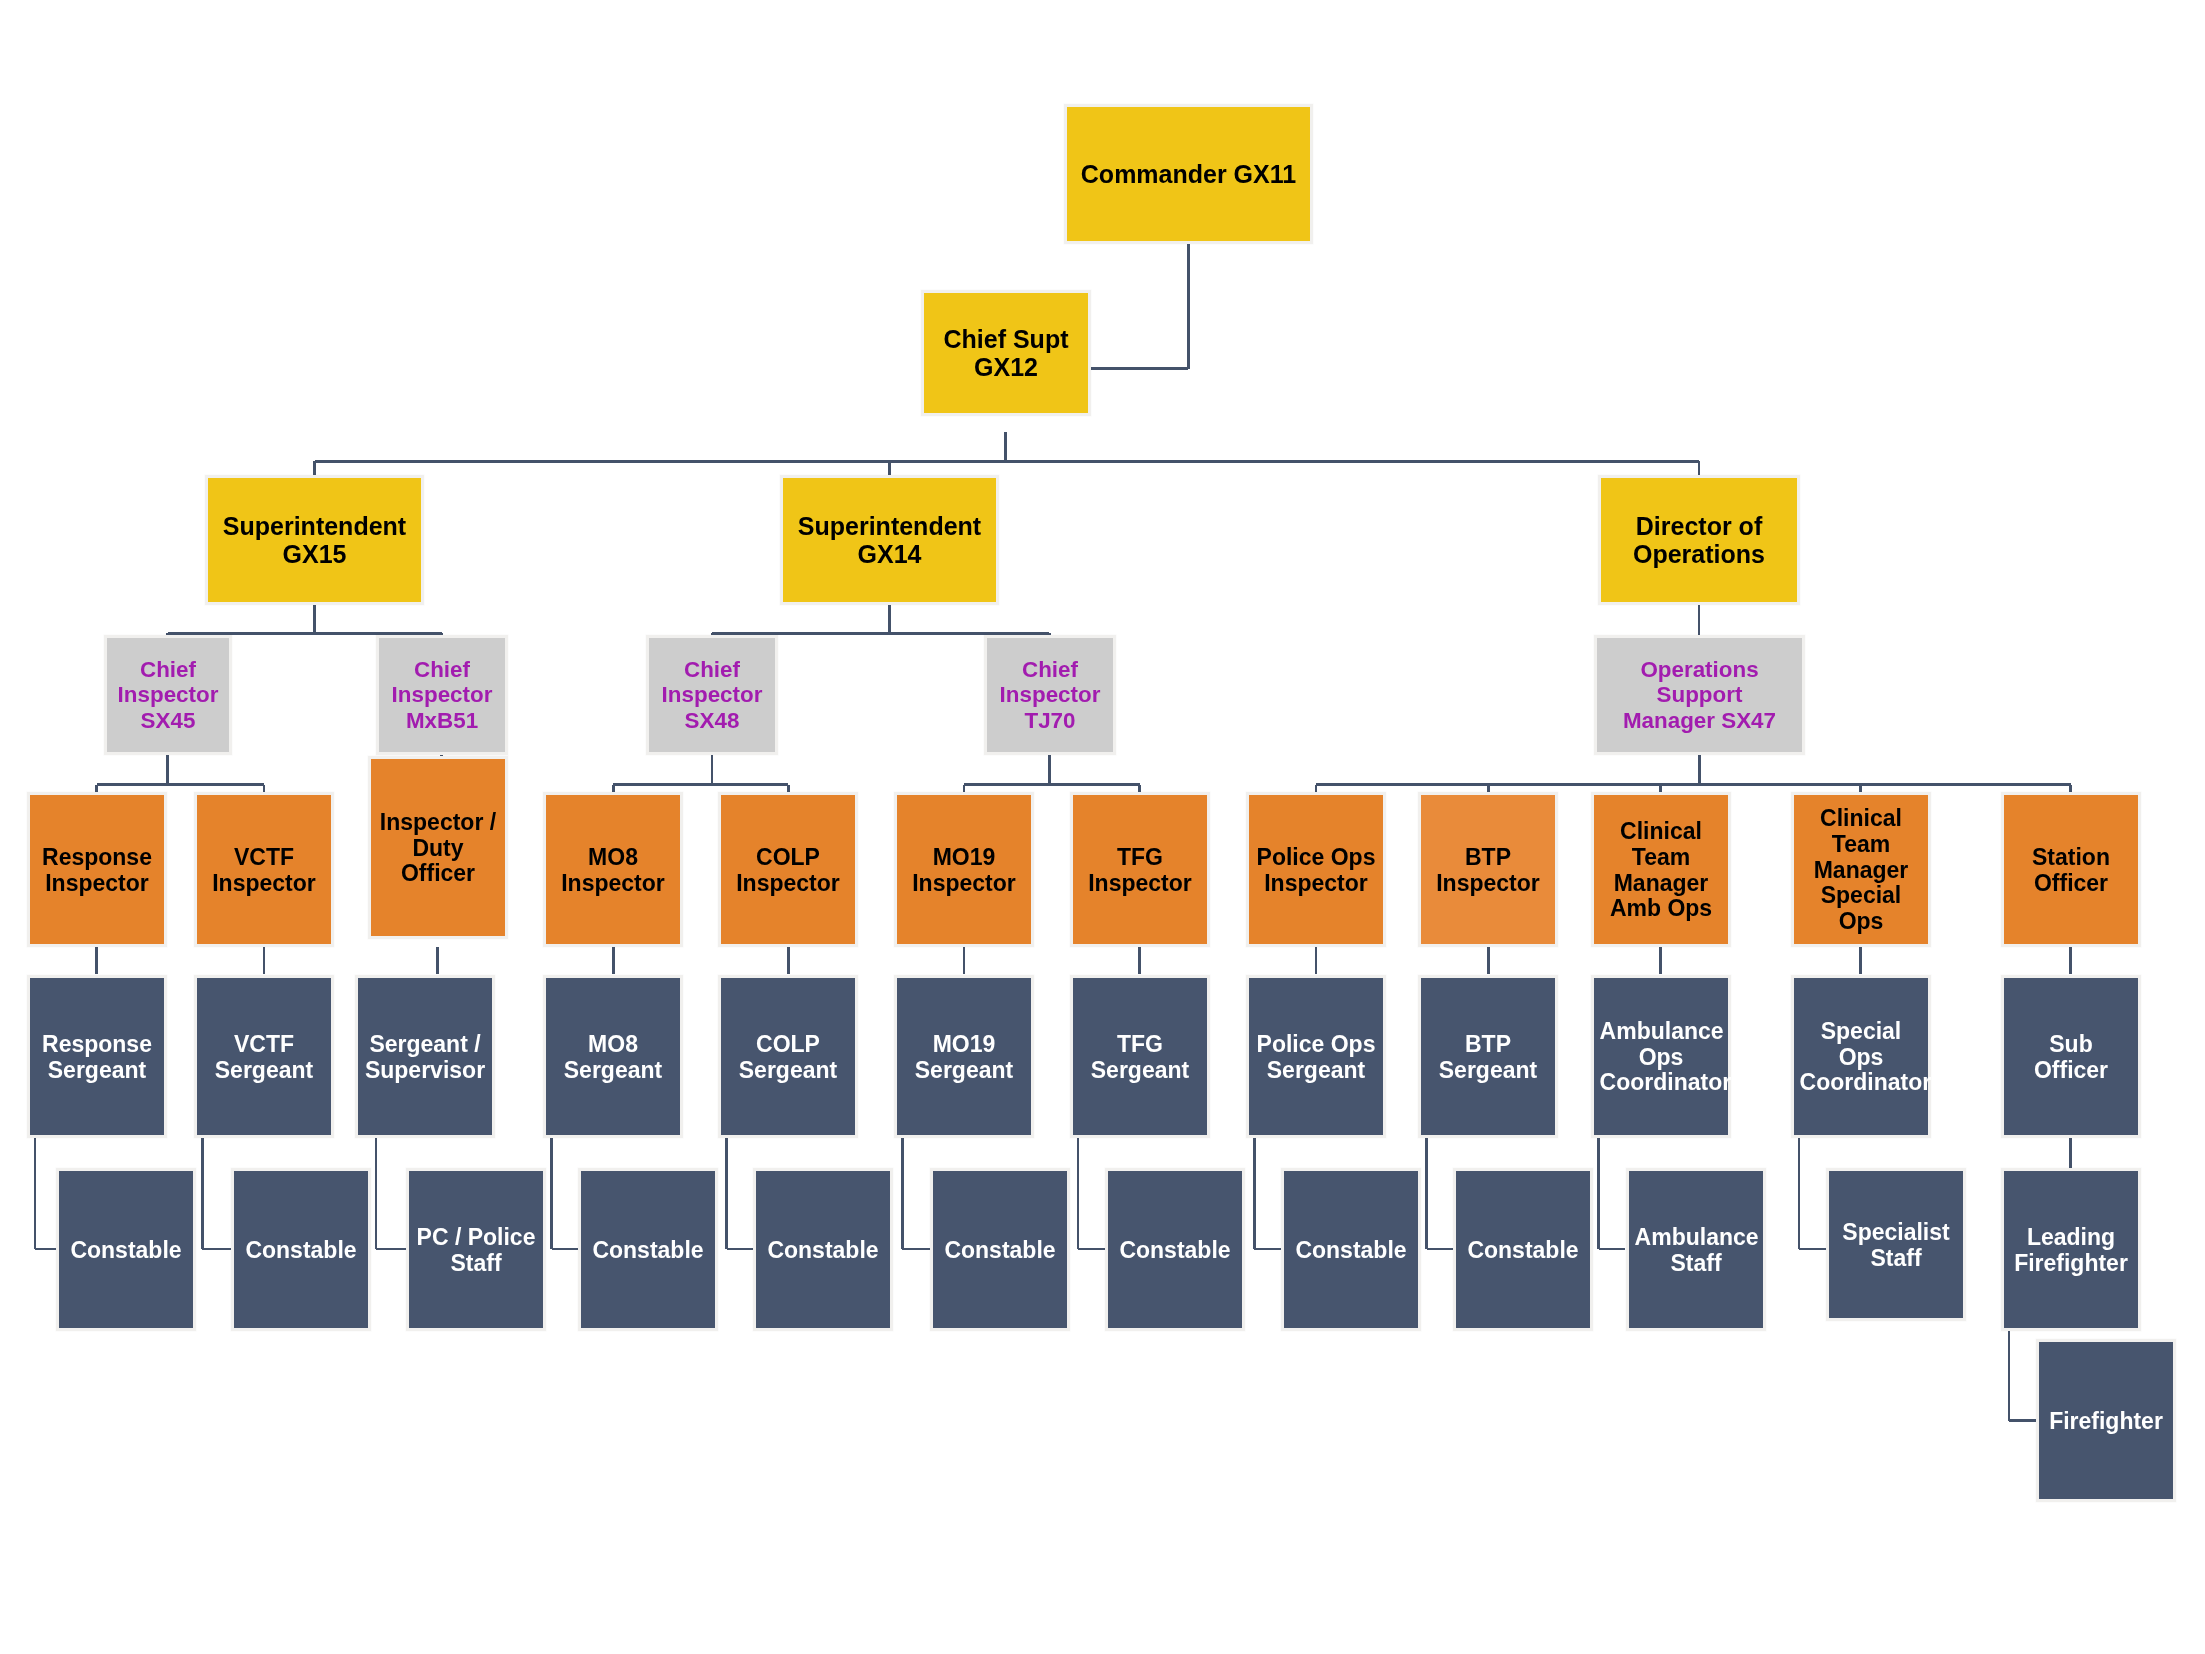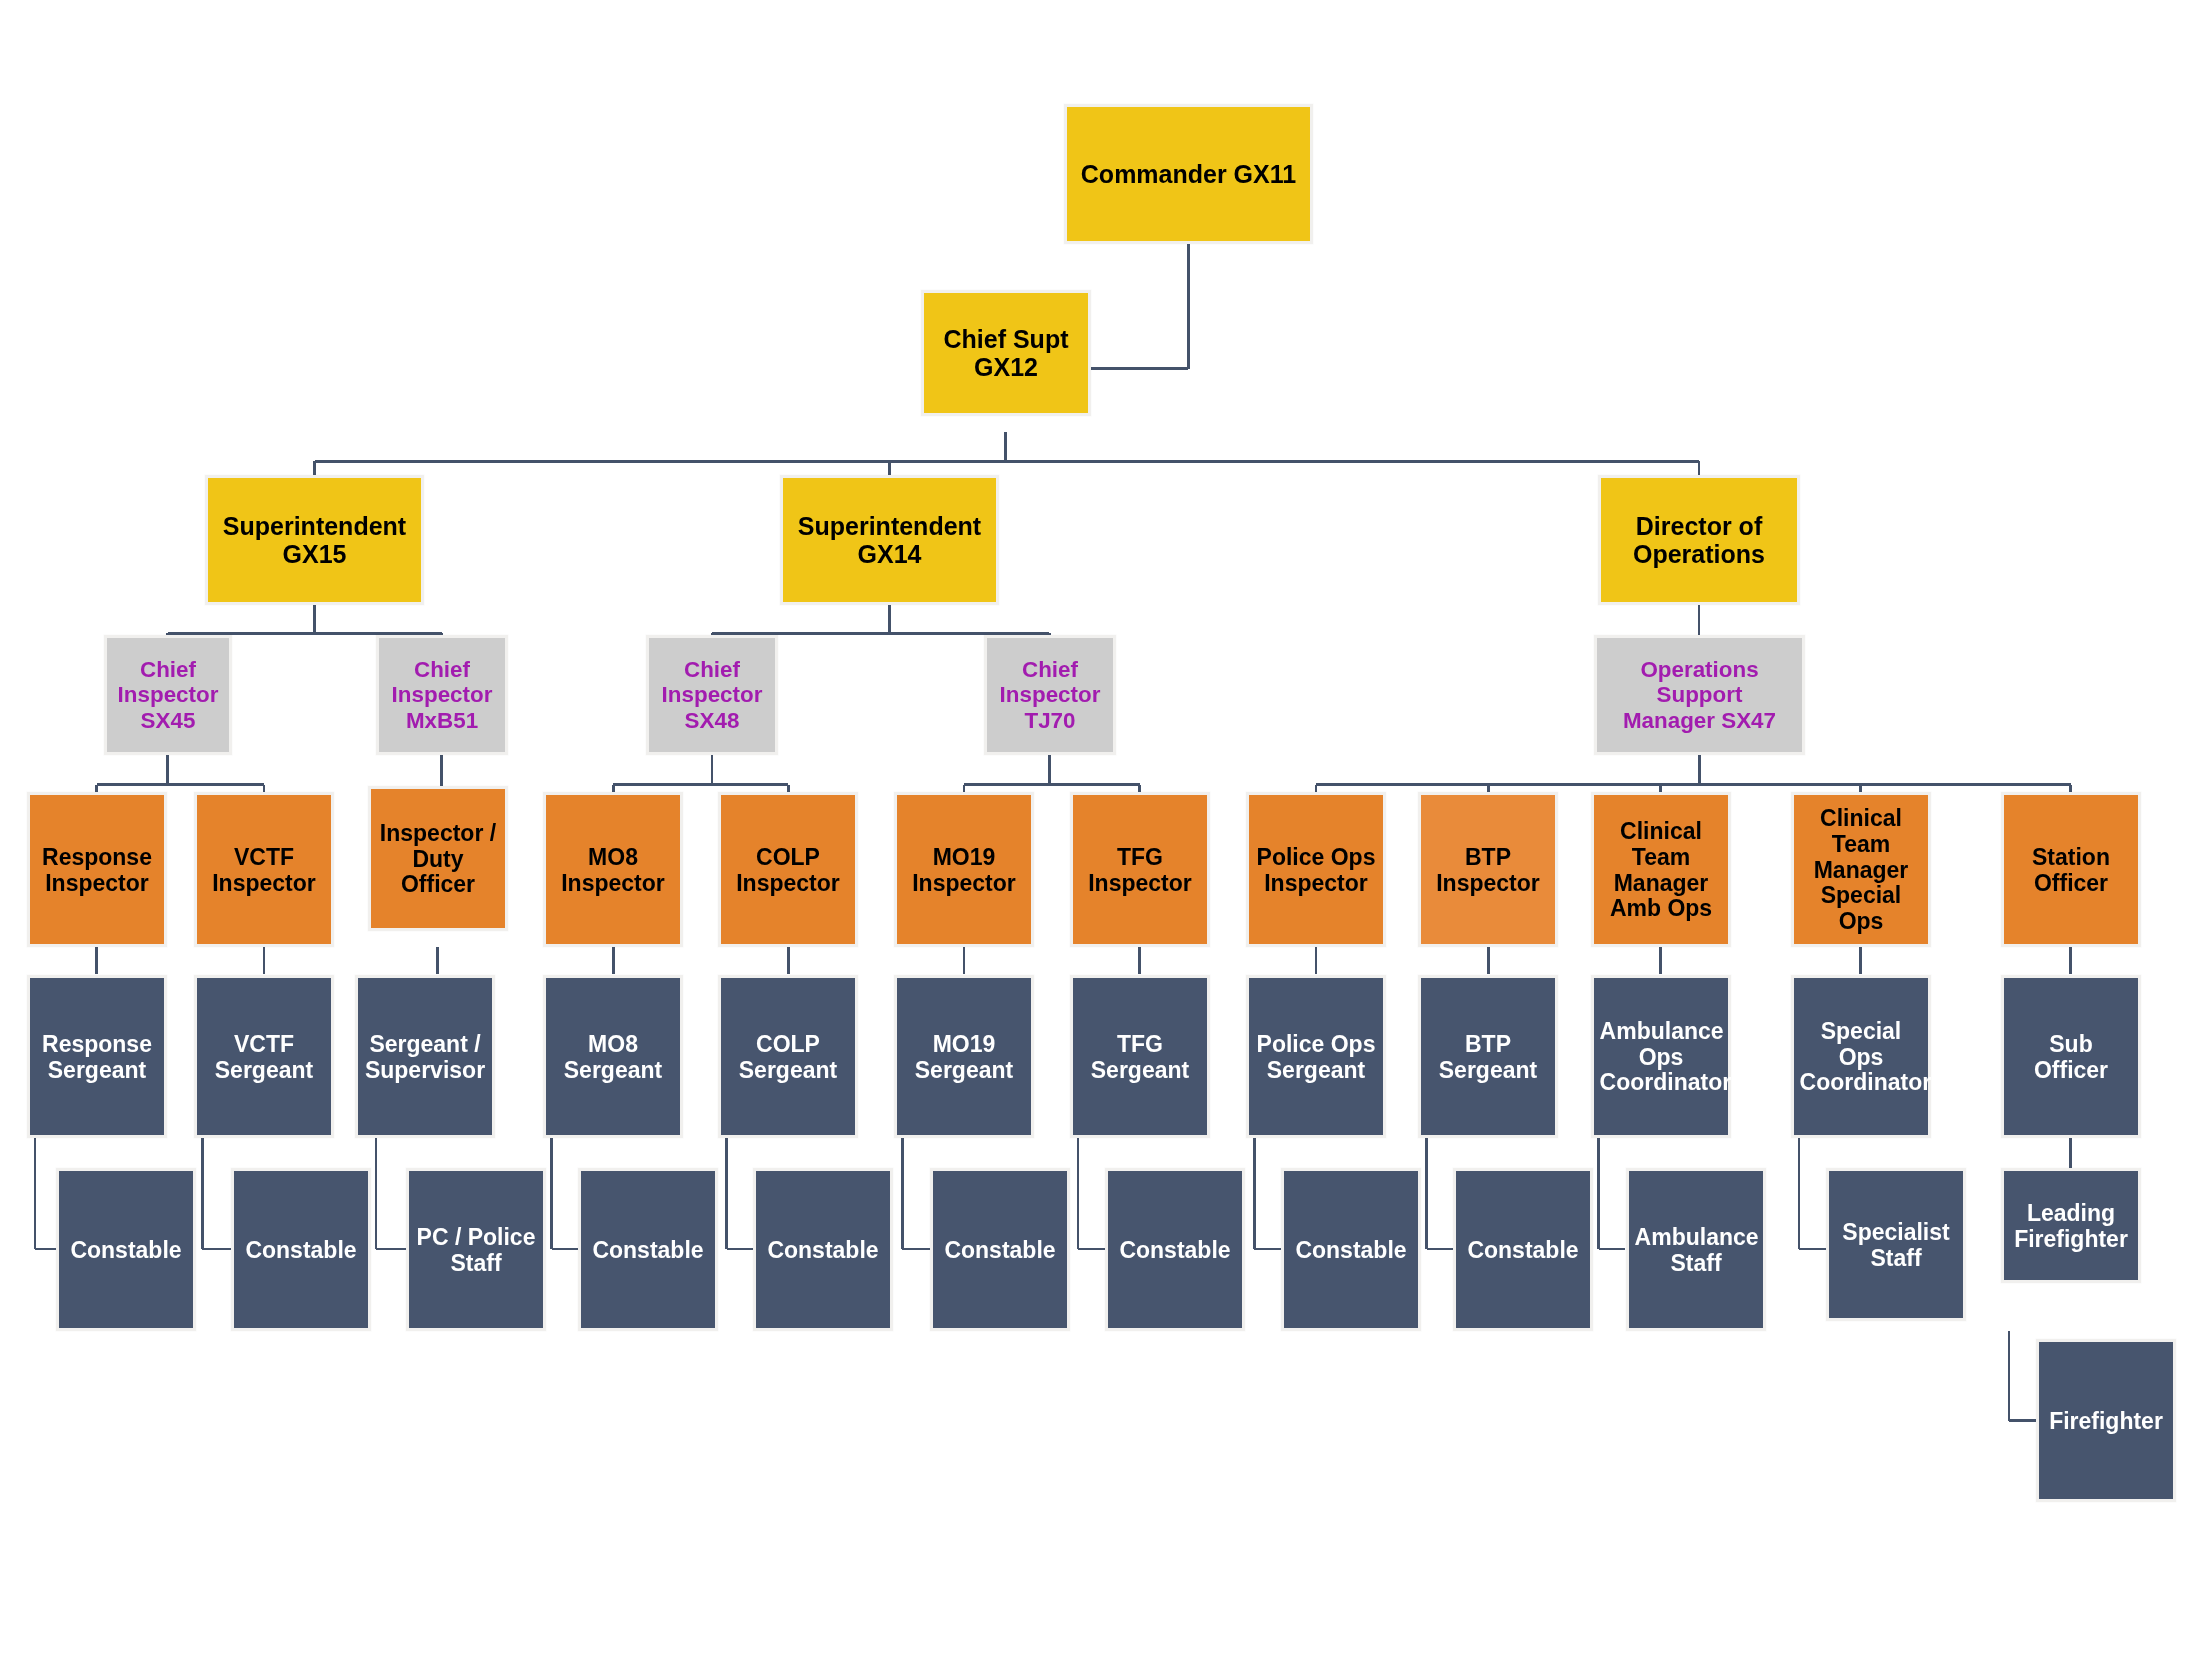--- a/index.html
+++ b/index.html
@@ -175,21 +175,21 @@
 Manager SX47</span>
       </div>
       <div class="node lvl-orange" style="left: 27px; top: 792px; width: 140px; height: 155px; font-size: 23px;">
         <span>Response
 Inspector</span>
       </div>
       <div class="node lvl-orange" style="left: 194px; top: 792px; width: 140px; height: 155px; font-size: 23px;">
         <span>VCTF
 Inspector</span>
       </div>
-      <div class="node lvl-orange" style="left: 368px; top: 786px; width: 140px; height: 145px; font-size: 23px;">
+      <div class="node lvl-orange" style="left: 368px; top: 756px; width: 140px; height: 183px; font-size: 23px;">
         <span>Inspector /
 Duty
 Officer</span>
       </div>
       <div class="node lvl-orange" style="left: 543px; top: 792px; width: 140px; height: 155px; font-size: 23px;">
         <span>MO8
 Inspector</span>
       </div>
       <div class="node lvl-orange" style="left: 718px; top: 792px; width: 140px; height: 155px; font-size: 23px;">
         <span>COLP
@@ -305,21 +305,21 @@
         <span>Constable</span>
       </div>
       <div class="node lvl-navy" style="left: 1626px; top: 1168px; width: 140px; height: 163px; font-size: 23px;">
         <span>Ambulance
 Staff</span>
       </div>
       <div class="node lvl-navy" style="left: 1826px; top: 1168px; width: 140px; height: 153px; font-size: 23px;">
         <span>Specialist
 Staff</span>
       </div>
-      <div class="node lvl-navy" style="left: 2001px; top: 1168px; width: 140px; height: 115px; font-size: 23px;">
+      <div class="node lvl-navy" style="left: 2001px; top: 1168px; width: 140px; height: 163px; font-size: 23px;">
         <span>Leading
 Firefighter</span>
       </div>
       <div class="node lvl-navy" style="left: 2036px; top: 1339px; width: 140px; height: 163px; font-size: 23px;">
         <span>Firefighter</span>
       </div>
     </div>
 </div>
 
 

